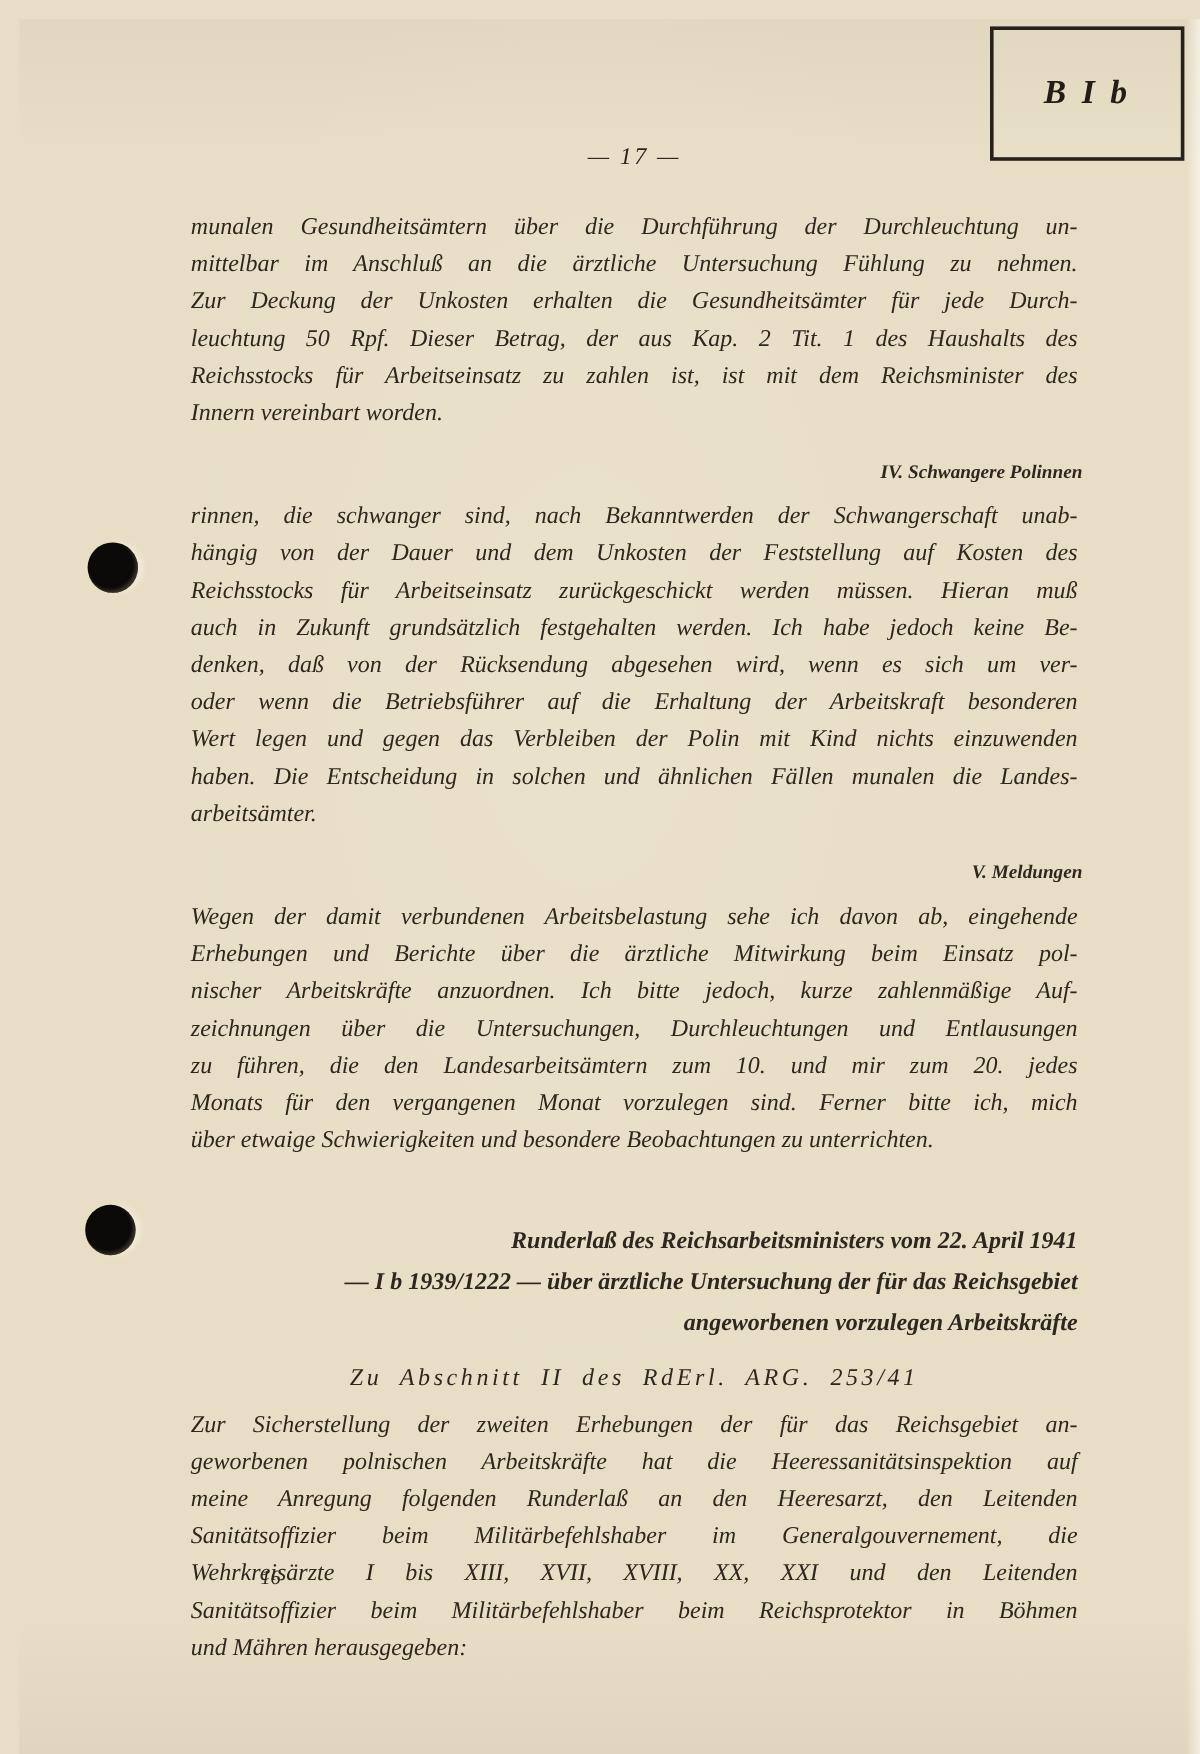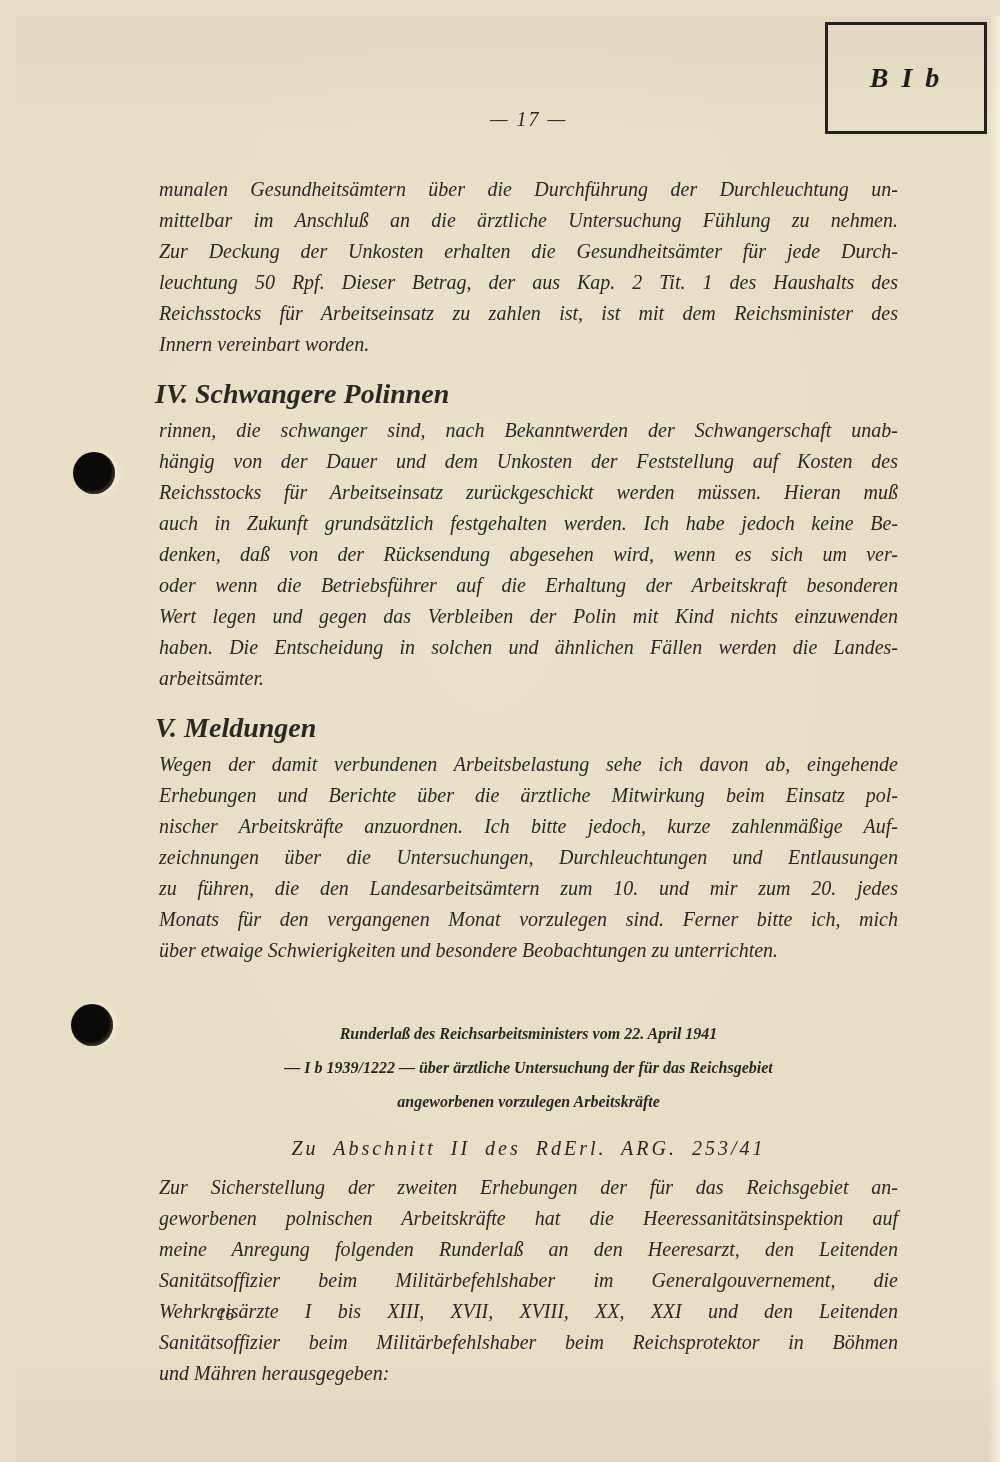--- a/index.html
+++ b/index.html
@@ -26,35 +26,35 @@
   .corner-box {
     position:absolute; top:6px; right:13px; width:162px; height:112px;
     border:3px solid #26221b;
     display:flex; align-items:center; justify-content:center;
     background:rgba(255,255,255,0.03);
   }
   .corner-box span {
     font-weight:bold; font-size:28px; letter-spacing:3px; color:#221e17;
   }
   .page-number {
-    position:absolute; top:92px; left:135px; width:755px;
+    position:absolute; top:104px; left:135px; width:755px;
     text-align:center; font-size:20px; letter-spacing:2px;
   }
   .content {
     position:absolute; left:135px; top:156px; width:755px;
     font-size:20px; line-height:27px;
   }
   .para .doc-line { min-height:27px; }
   .para .just { text-align:justify; text-align-last:justify; }
   .section-heading {
-    text-align:left; font-weight:bold; font-size:28px;
+    text-align:right; font-weight:bold; font-size:16px;
     margin-top:22px; margin-bottom:10px; line-height:27px;
   }
   .decree-title {
-    text-align:center; font-weight:bold; font-size:16px;
+    text-align:right; font-weight:bold; font-size:20px;
     line-height:30px; margin-top:55px;
   }
   .subject-line {
     text-align:center; font-size:20px; line-height:27px;
     letter-spacing:3px; word-spacing:7px; margin-top:18px; margin-bottom:12px;
   }
   .punch-hole {
     position:absolute; width:42px; height:42px; border-radius:50%;
     background:#0b0a08;
     box-shadow: 5px 0 6px -1px rgba(248,242,228,0.75), inset -2px -2px 3px rgba(90,80,60,0.6);
@@ -91,21 +91,21 @@
 
     <h2 class="section-heading">IV. Schwangere Polinnen</h2>
     <div class="para">
         <div class="doc-line just">rinnen, die schwanger sind, nach Bekanntwerden der Schwangerschaft unab-</div>
         <div class="doc-line just">hängig von der Dauer und dem Unkosten der Feststellung auf Kosten des</div>
         <div class="doc-line just">Reichsstocks für Arbeitseinsatz zurückgeschickt werden müssen. Hieran muß</div>
         <div class="doc-line just">auch in Zukunft grundsätzlich festgehalten werden. Ich habe jedoch keine Be-</div>
         <div class="doc-line just">denken, daß von der Rücksendung abgesehen wird, wenn es sich um ver-</div>
         <div class="doc-line just">oder wenn die Betriebsführer auf die Erhaltung der Arbeitskraft besonderen</div>
         <div class="doc-line just">Wert legen und gegen das Verbleiben der Polin mit Kind nichts einzuwenden</div>
-        <div class="doc-line just">haben. Die Entscheidung in solchen und ähnlichen Fällen werden die Landes-</div>
+        <div class="doc-line just">haben. Die Entscheidung in solchen und ähnlichen Fällen munalen die Landes-</div>
         <div class="doc-line">arbeitsämter.</div>
       </div>
 
     <h2 class="section-heading">V. Meldungen</h2>
     <div class="para">
         <div class="doc-line just">Wegen der damit verbundenen Arbeitsbelastung sehe ich davon ab, eingehende</div>
         <div class="doc-line just">Erhebungen und Berichte über die ärztliche Mitwirkung beim Einsatz pol-</div>
         <div class="doc-line just">nischer Arbeitskräfte anzuordnen. Ich bitte jedoch, kurze zahlenmäßige Auf-</div>
         <div class="doc-line just">zeichnungen über die Untersuchungen, Durchleuchtungen und Entlausungen</div>
         <div class="doc-line just">zu führen, die den Landesarbeitsämtern zum 10. und mir zum 20. jedes</div>

